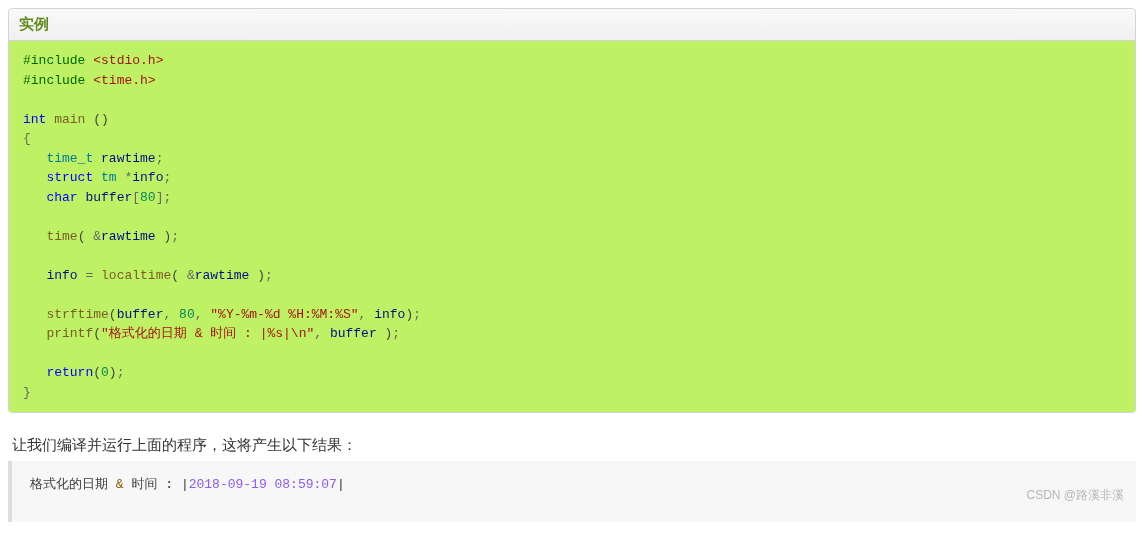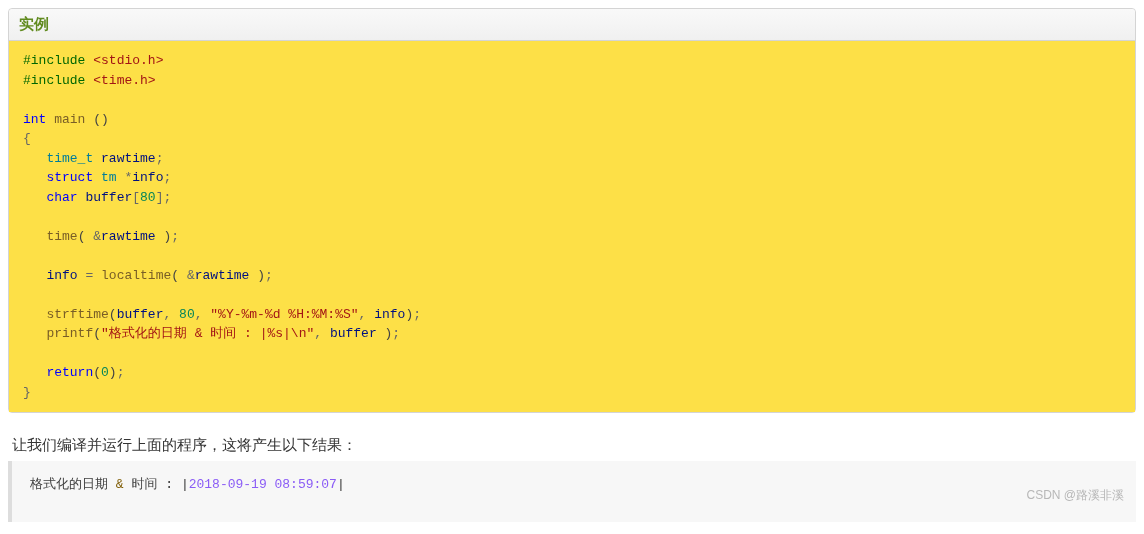--- a/index.html
+++ b/index.html
@@ -26,21 +26,21 @@
       font-weight: bold;
       font-size: 15px;
       border-radius: 4px 4px 0 0;
     }
     .code-block {
       padding: 10px 14px;
       font-family: Consolas, "Courier New", monospace;
       font-size: 13px;
       line-height: 1.5;
       white-space: pre;
-      background: #fde047;
+      background: #bef264;
       color: #333;
       overflow-x: auto;
     }
     .tok-pp { color: #060; }
     .tok-inc { color: #a31515; }
     .tok-kw { color: #0000ff; }
     .tok-type { color: #007d9a; }
     .tok-func { color: #795e26; }
     .tok-var { color: #001080; }
     .tok-num { color: #098658; }

